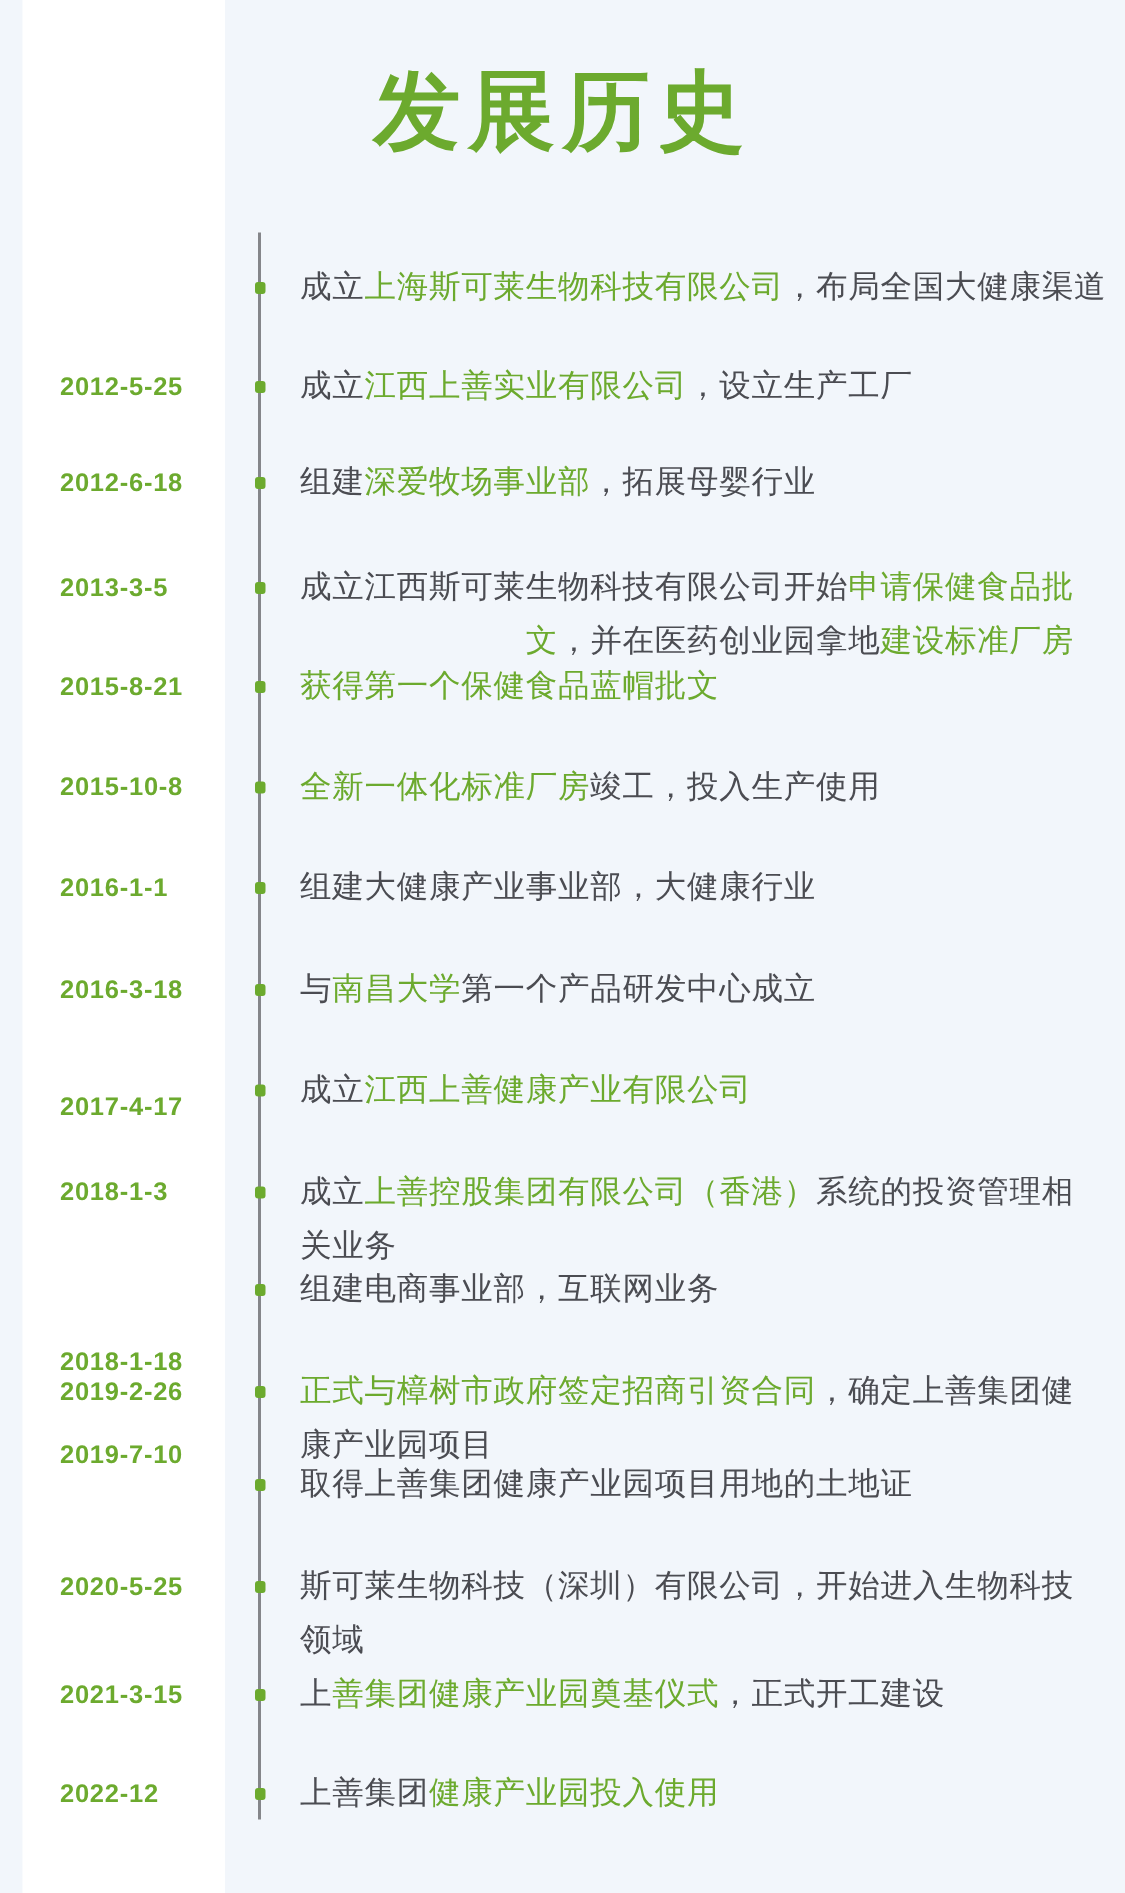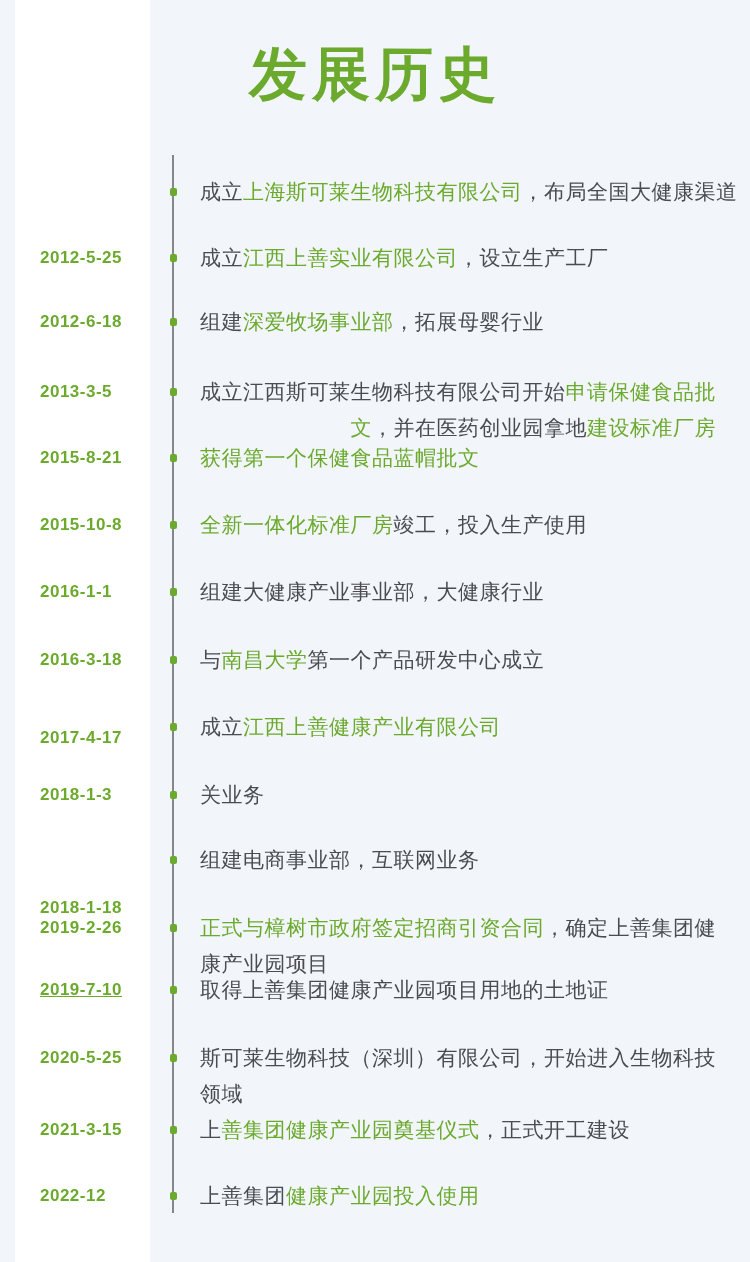--- a/index.html
+++ b/index.html
@@ -110,34 +110,35 @@
       <div class="tline"><span class="d">与</span><span class="g">南昌大学</span><span class="d">第一个产品研发中心成立</span></div>
     </div>
     <div class="date" style="top: 712px; margin-top: 11px;">2017-4-17</div>
     <div class="dot" style="top: 723px;"></div>
     <div class="entry-text" style="top: 709px;">
       <div class="tline"><span class="d">成立</span><span class="g">江西上善健康产业有限公司</span></div>
     </div>
     <div class="date" style="top: 780px;">2018-1-3</div>
     <div class="dot" style="top: 791px;"></div>
     <div class="entry-text" style="top: 777px;">
+      <div class="tline"><span class="d">成立</span><span class="g">上善控股集团有限公司（香港）</span><span class="d">系统的投资管理相</span></div>
       <div class="tline"><span class="d">关业务</span></div>
     </div>
     <div class="date" style="top: 893px;">2018-1-18</div>
     <div class="dot" style="top: 856px;"></div>
     <div class="entry-text" style="top: 842px;">
       <div class="tline"><span class="d">组建电商事业部，互联网业务</span></div>
     </div>
     <div class="date" style="top: 913px;">2019-2-26</div>
     <div class="dot" style="top: 924px;"></div>
     <div class="entry-text" style="top: 910px;">
       <div class="tline"><span class="g">正式与樟树市政府签定招商引资合同</span><span class="d">，确定上善集团健</span></div>
       <div class="tline"><span class="d">康产业园项目</span></div>
     </div>
-    <div class="date" style="top: 975px; text-decoration: underline;">2019-7-10</div>
+    <div class="date" style="top: 955px;">2019-7-10</div>
     <div class="dot" style="top: 986px;"></div>
     <div class="entry-text" style="top: 972px;">
       <div class="tline"><span class="d">取得上善集团健康产业园项目用地的土地证</span></div>
     </div>
     <div class="date" style="top: 1043px;">2020-5-25</div>
     <div class="dot" style="top: 1054px;"></div>
     <div class="entry-text" style="top: 1040px;">
       <div class="tline"><span class="d">斯可莱生物科技（深圳）有限公司，开始进入生物科技</span></div>
       <div class="tline"><span class="d">领域</span></div>
     </div>

